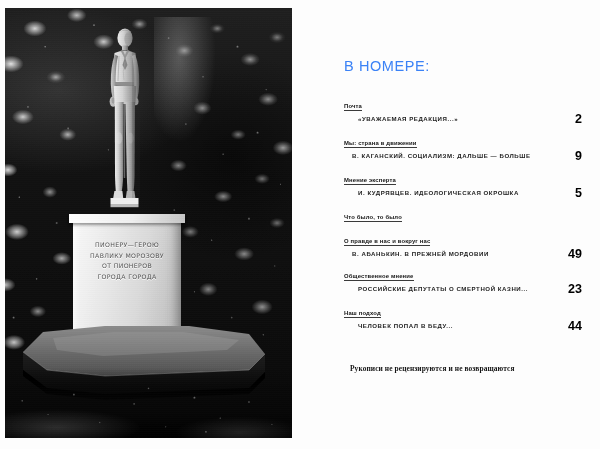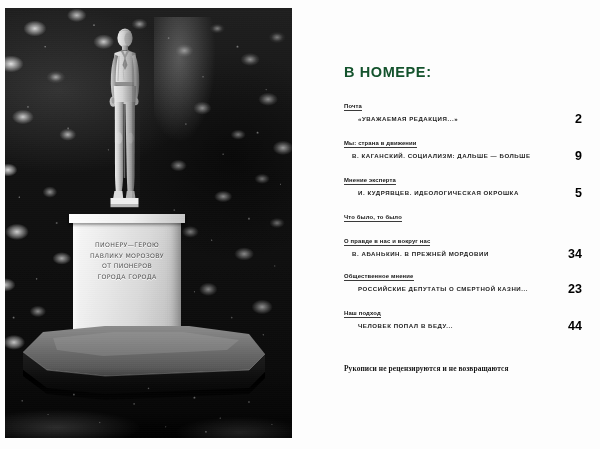--- a/index.html
+++ b/index.html
@@ -224,25 +224,25 @@
   .contents-page {
     position: absolute;
     left: 330px;
     top: 0;
     width: 270px;
     height: 449px;
   }
   .toc-title {
     position: absolute;
     left: 14px;
-    top: 64px;
+    top: 58px;
     font-size: 14.5px;
-    font-weight: bold;
+    font-weight: normal;
     letter-spacing: .6px;
-    color: #14532d;
+    color: #3b82f6;
   }
 
   .toc {
     position: absolute;
     left: 14px;
     top: 94px;
     width: 242px;
   }
 
   .rubric {
@@ -283,21 +283,21 @@
     width: 26px;
     text-align: right;
     padding-right: 4px;
     line-height: 13px;
   }
   .grp { margin-bottom: 5px; }
   .grp.tight { margin-bottom: 2px; }
 
   .footnote {
     position: absolute;
-    left: 14px;
+    left: 20px;
     top: 364px;
     font-family: "Liberation Serif", serif;
     font-size: 7.4px;
     font-weight: bold;
     color: #161616;
     letter-spacing: .1px;
   }
 </style>
 </head>
 <body>
@@ -449,21 +449,21 @@
 
       <div class="grp">
         <div class="rubric">Что было, то было</div>
       </div>
 
 
       <div class="grp tight">
         <div class="rubric">О правде в нас и вокруг нас</div>
         <div class="entry">
           <span class="entry-title indent-sm">В. АБАНЬКИН. В ПРЕЖНЕЙ МОРДОВИИ</span>
-          <span class="entry-page">34</span>
+          <span class="entry-page">49</span>
         </div>
       </div>
 
       <div class="grp">
         <div class="rubric">Общественное мнение</div>
         <div class="entry">
           <span class="entry-title">РОССИЙСКИЕ ДЕПУТАТЫ О СМЕРТНОЙ КАЗНИ...</span>
           <span class="entry-page">23</span>
         </div>
       </div>

